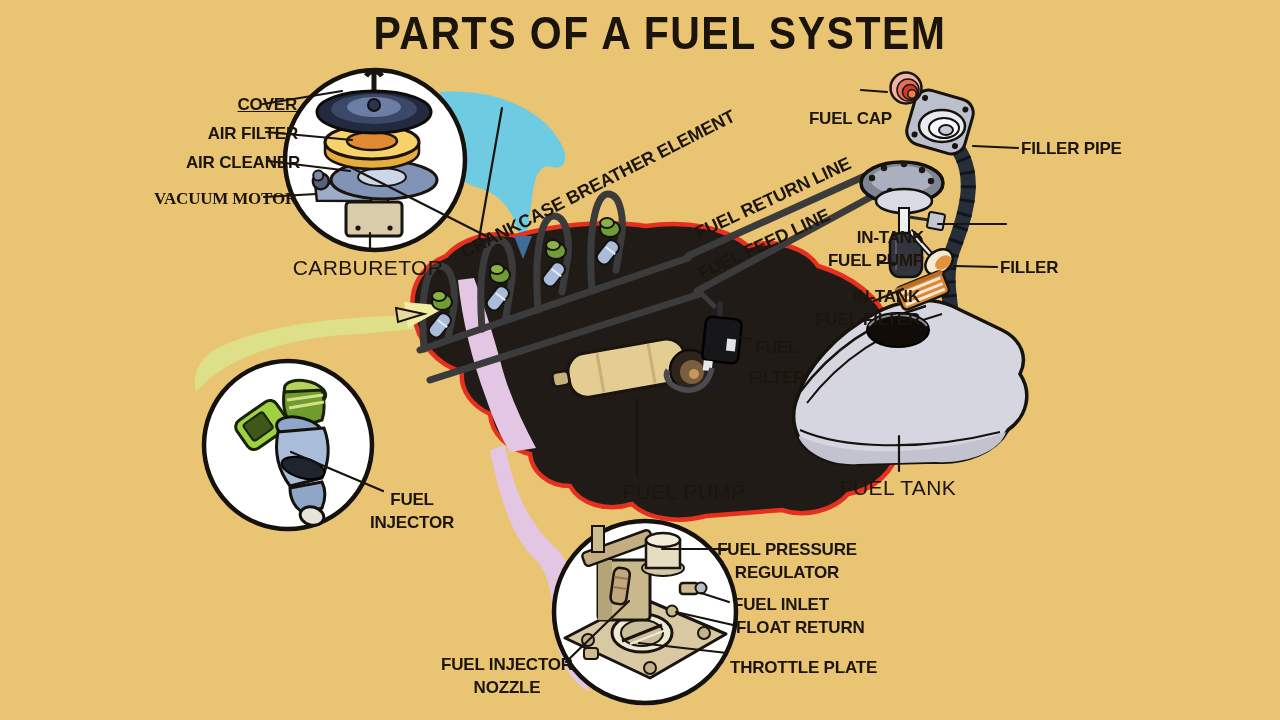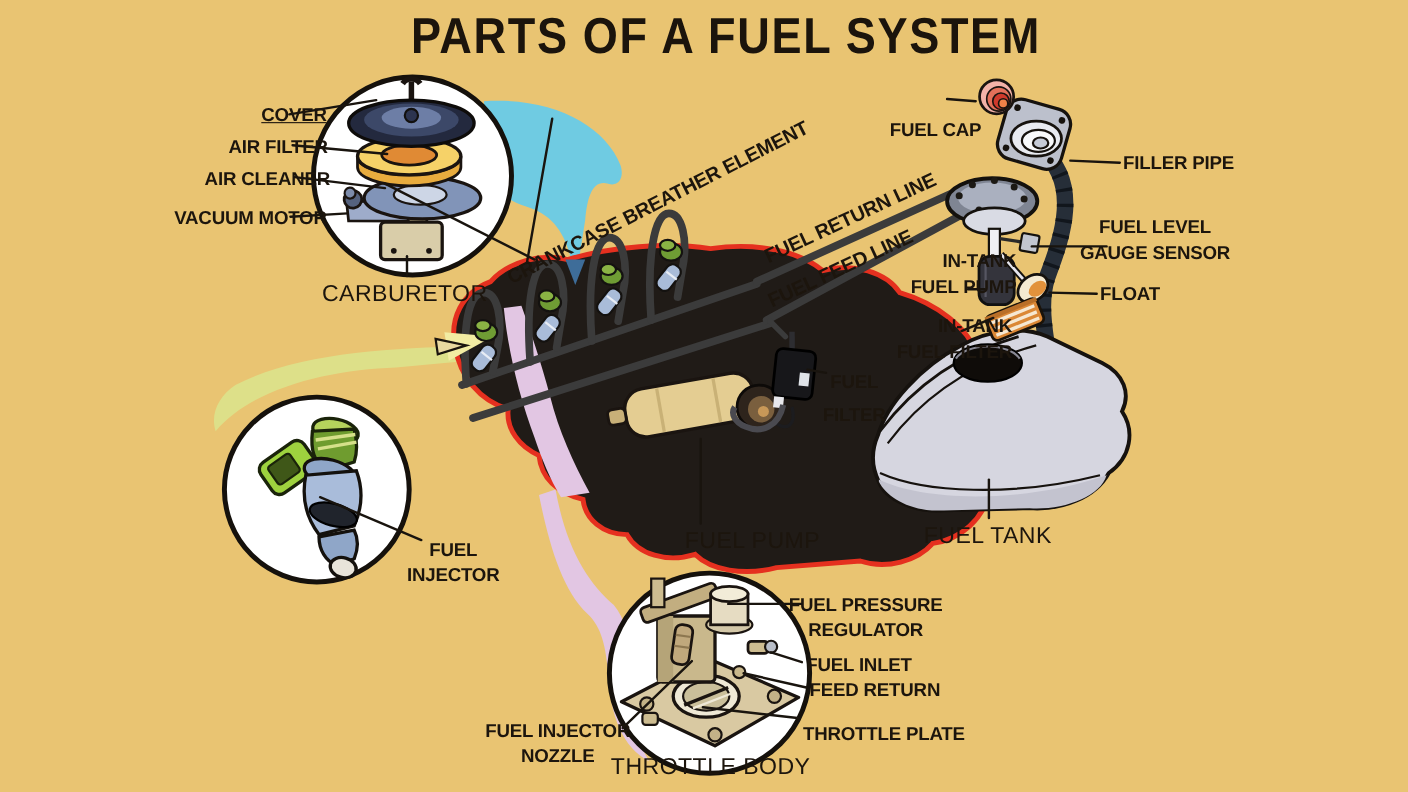--- a/index.html
+++ b/index.html
@@ -298,46 +298,43 @@
     <line x1="639" y1="643" x2="727" y2="653"></line>
     <line x1="629" y1="601" x2="566" y2="662"></line>
   </g>
 </svg>
 
 <div class="title">PARTS OF A FUEL SYSTEM</div>
 
 <div class="lbl right" style="right:1023px;top:94px;text-decoration:underline;">COVER</div>
 <div class="lbl right" style="right:1022px;top:123px;text-align:right;">AIR FILTER</div>
 <div class="lbl right" style="right:1020px;top:152px;margin-left:32px;">AIR CLEANER</div>
-<div class="lbl right" style="right:1023px;top:188px;">VACUUM MOTOR</div>
+<div class="lbl right" style="right:1023px;top:188px;font-family:Liberation Serif, serif;">VACUUM MOTOR</div>
 <div class="lbl cap cx" style="left:368px;top:254px;">CARBURETOR</div>
 
 <div class="lbl" style="left:598px;top:172px;transform:translateX(-50%) rotate(-27deg);font-size:18px;white-space:nowrap;">CRANKCASE BREATHER ELEMENT</div>
 <div class="lbl" style="left:773px;top:186px;transform:translateX(-50%) rotate(-25deg);font-size:18px;white-space:nowrap;">FUEL RETURN LINE</div>
 <div class="lbl" style="left:764px;top:232px;transform:translateX(-50%) rotate(-25deg);font-size:18px;white-space:nowrap;">FUEL FEED LINE</div>
 
 <div class="lbl right" style="right:428px;top:80px;margin-top:28px;">FUEL CAP</div>
 <div class="lbl" style="left:1021px;top:138px;">FILLER PIPE</div>
-<div class="lbl center cx" style="left:1050px;top:196px;">FUEL LEVEL
-GAUGE SENSOR</div>
 <div class="lbl right" style="right:396px;top:227px;">IN-TANK
 FUEL PUMP</div>
-<div class="lbl" style="left:1000px;top:257px;">FLOAT</div>
+<div class="lbl" style="left:1000px;top:257px;">FILLER</div>
 <div class="lbl right" style="right:400px;top:286px;">IN-TANK
 FUEL FILTER</div>
 <div class="lbl center" style="left:748px;top:333px;line-height:1.75;">FUEL
 FILTER</div>
 <div class="lbl cap cx" style="left:898px;top:474px;">FUEL TANK</div>
 <div class="lbl cap cx" style="left:684px;top:478px;">FUEL PUMP</div>
 
 <div class="lbl center cx" style="left:787px;top:539px;">FUEL PRESSURE
 REGULATOR</div>
 
 <div class="lbl center cx" style="left:412px;top:489px;">FUEL
 INJECTOR</div>
 <div class="lbl" style="left:733px;top:594px;">FUEL INLET</div>
-<div class="lbl" style="left:736px;top:617px;">FEED RETURN</div>
+<div class="lbl" style="left:736px;top:617px;">FLOAT RETURN</div>
 <div class="lbl" style="left:730px;top:645px;margin-top:12px;">THROTTLE PLATE</div>
 <div class="lbl center cx" style="left:507px;top:654px;">FUEL INJECTOR
 NOZZLE</div>
-<div class="lbl cap cx" style="left:646px;top:684px;">THROTTLE BODY</div>
 
 </div>
 
 </body></html>

